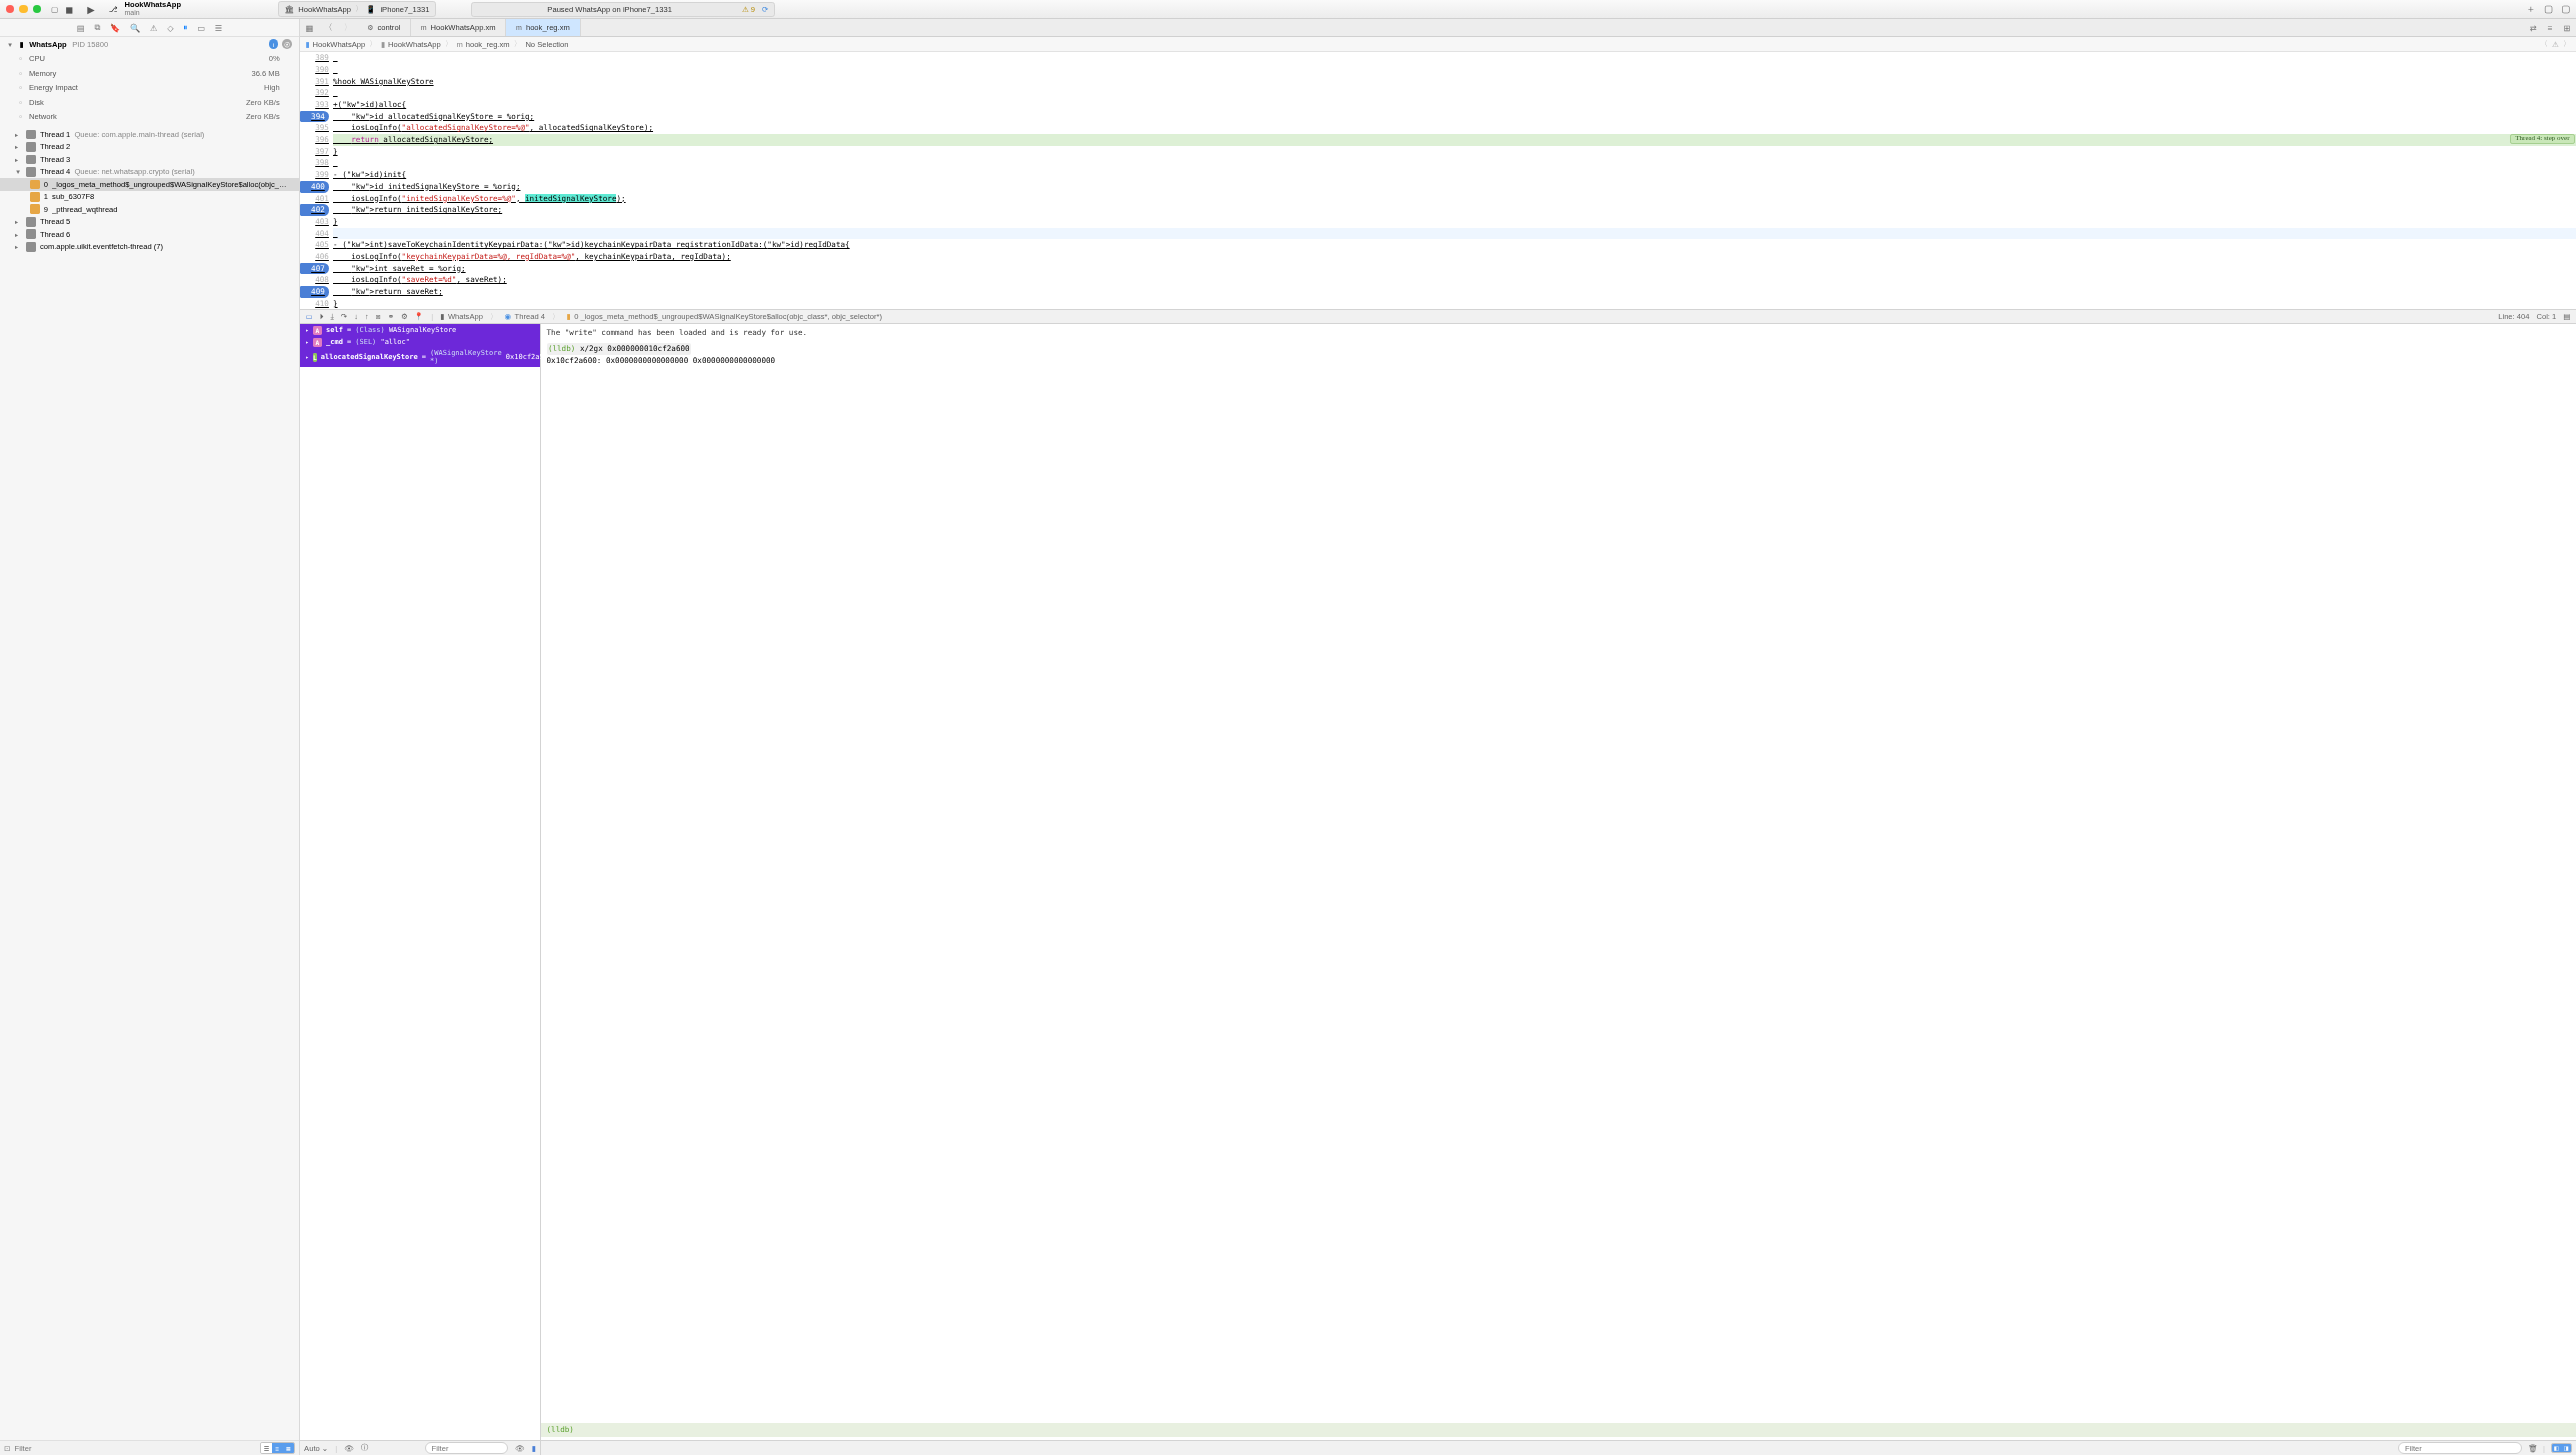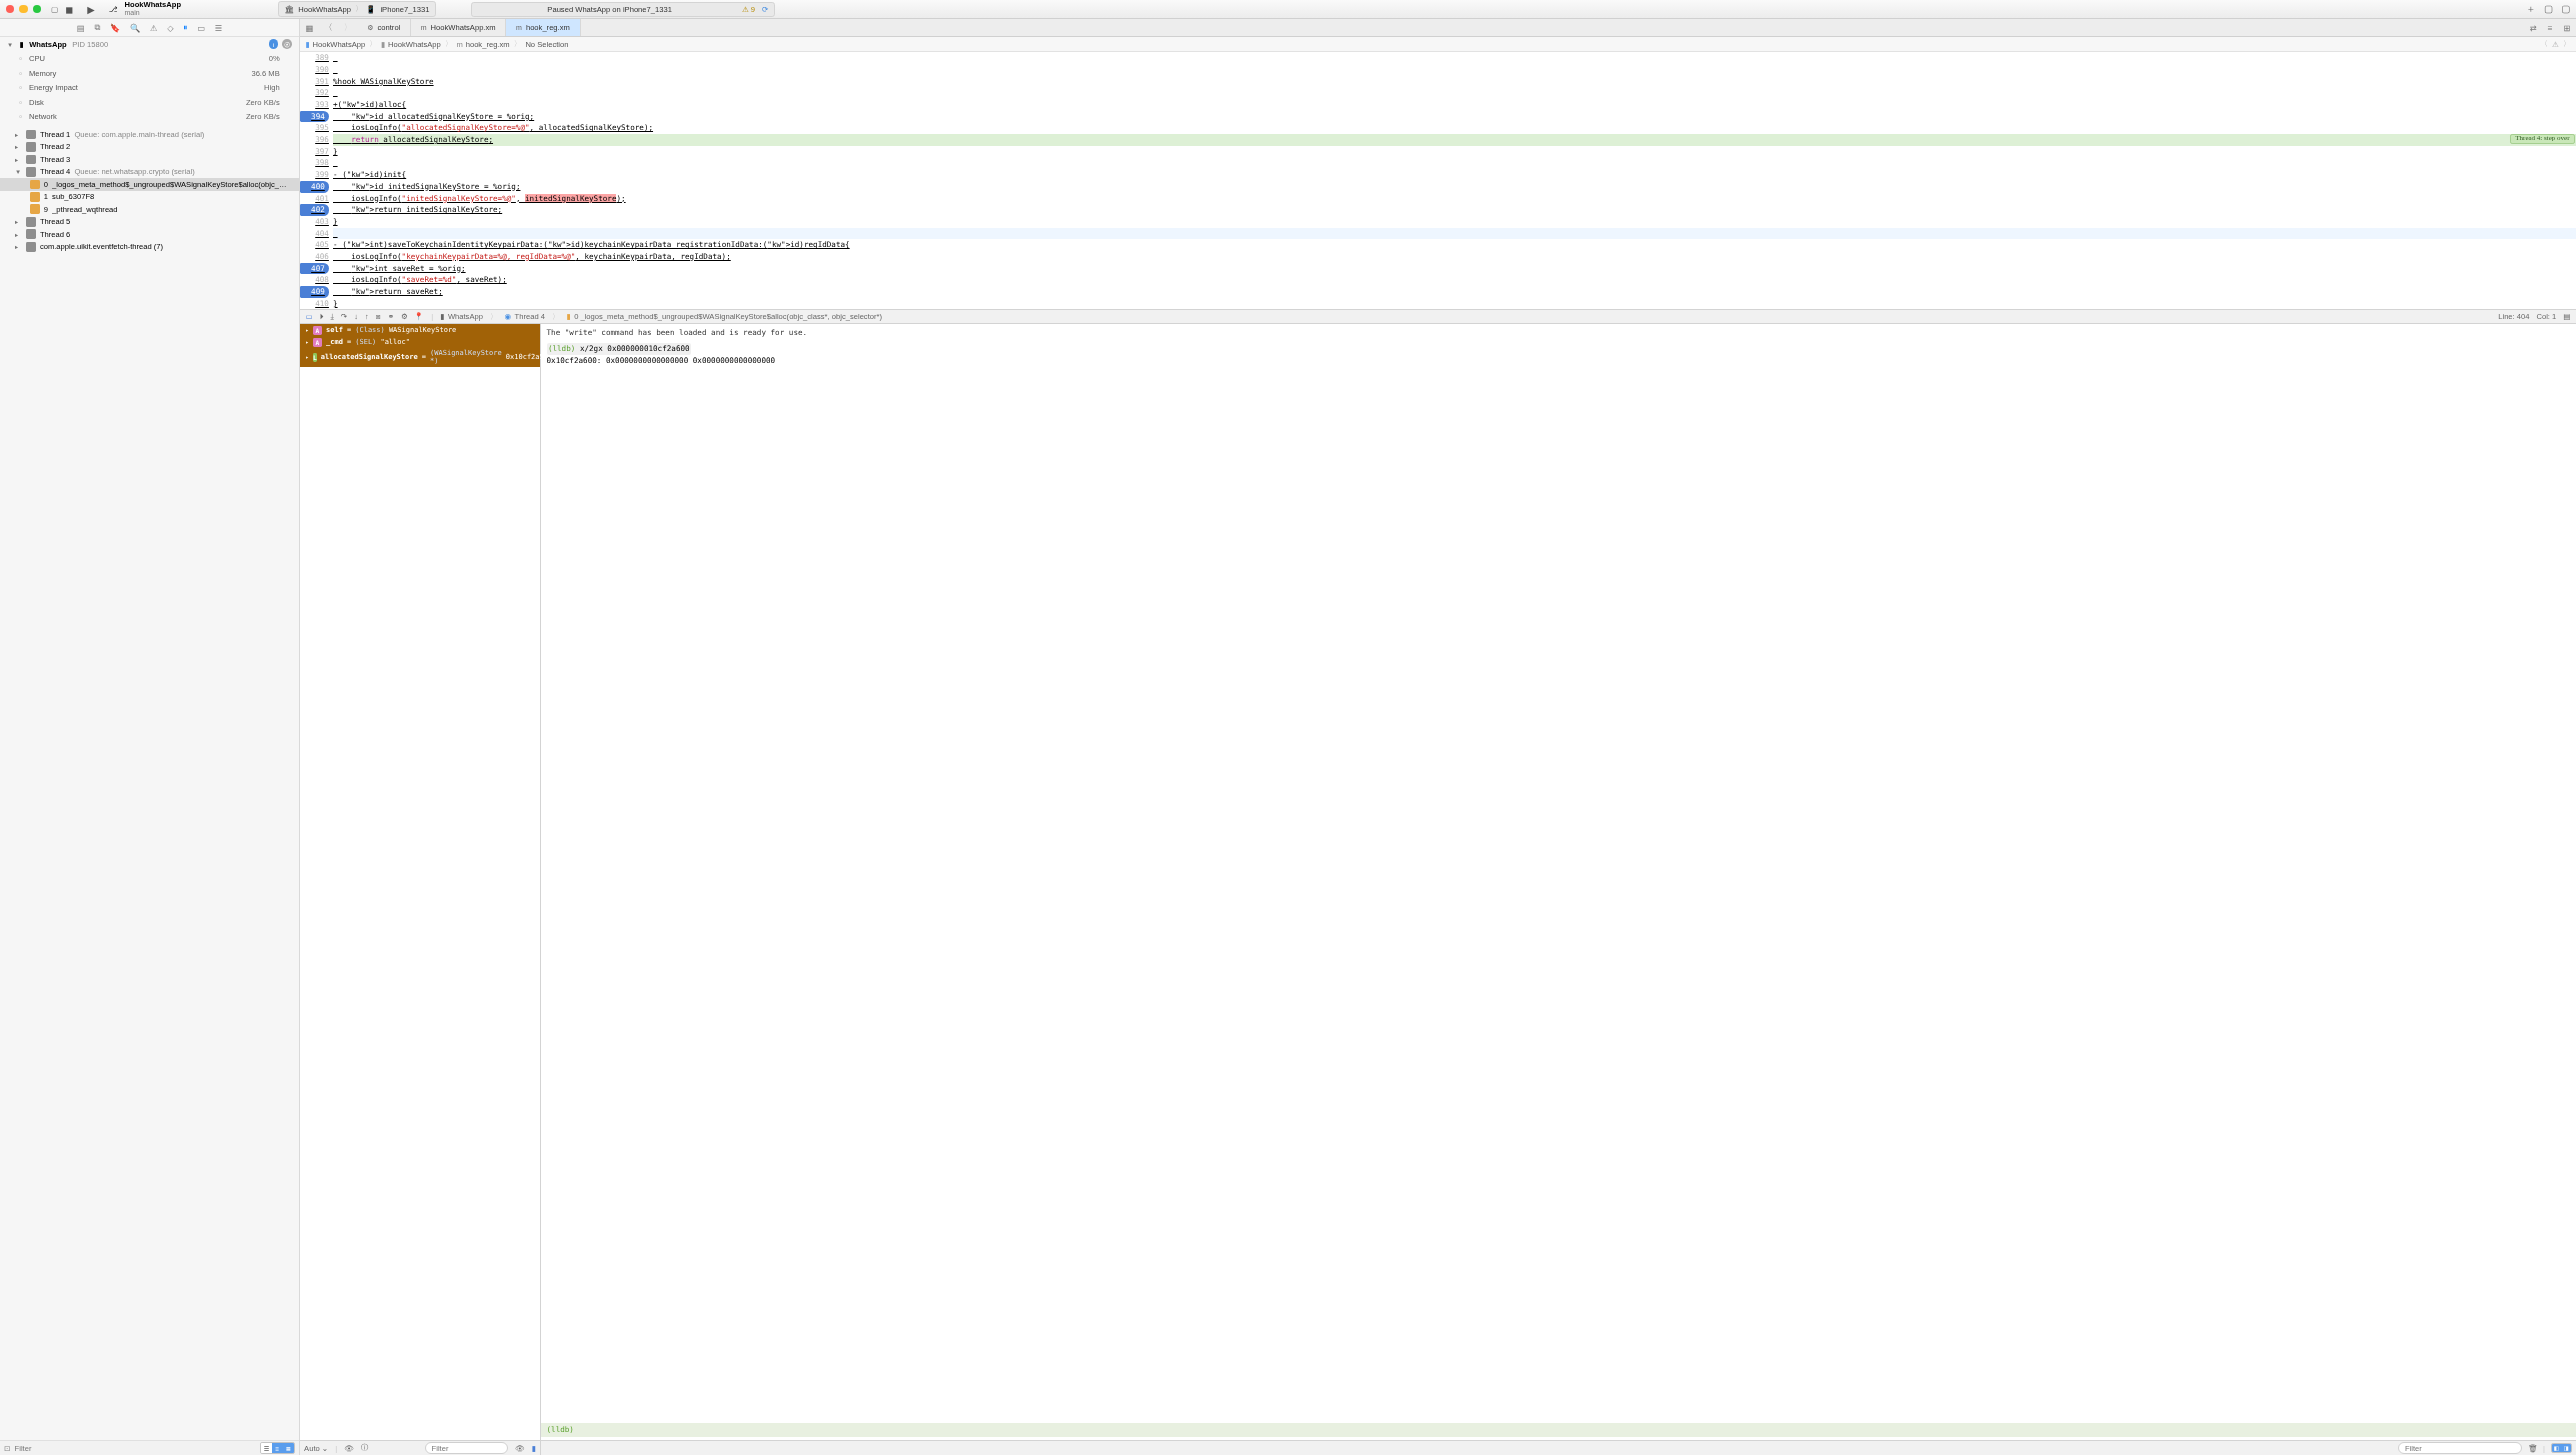--- a/index.html
+++ b/index.html
@@ -73,30 +73,30 @@
 .gutter .ln { height: 11.7px; }
 .gutter .bp { background: #4a7fd6; color: #fff; border-radius: 1.4px 5.5px 5.5px 1.4px; padding-right: 4.1px; }
 .code { flex: 1; white-space: pre; position: relative; }
 .code .ln { height: 11.7px; }
 .kw { color: #b02791; }
 .str { color: #c41a16; }
 .cur-line { background: #eef6ff; display: block; width: 100%; }
 .pc-line { background: #ddf0d5; display: block; width: 100%; position: relative; }
 .pc-label { position: absolute; right: 1.4px; top: 0; background: #c9e7b8; border: 0.7px solid #a5cf8f; border-radius: 2.1px; padding: 0 4.1px; font-size: 7px; color: #2d5b1f; font-family: -apple-system; display: flex; align-items: center; height: 10.3px; }
 .underl { text-decoration: underline; }
-.sel { background: #fca5a5; }
+.sel { background: #5eead4; }
 
 
 .debugbar { height: 15px; background: #f1f1f1; border-top: 0.7px solid #d3d3d3; border-bottom: 0.7px solid #d3d3d3; display: flex; align-items: center; padding: 0 5.5px; gap: 7px; color: #666; font-size: 7.6px; }
 .debugbar .crumb { display: inline-flex; align-items: center; gap: 3.4px; }
 .debugbar .spacer { flex: 1; }
 .debugbar .pos { color: #666; }
 .debug-split { flex: 1; display: flex; min-height: 0; }
 .vars { width: 241px; border-right: 0.7px solid #d3d3d3; background: #fff; display: flex; flex-direction: column; }
-.var-row { font-family: "SF Mono", Menlo, monospace; font-size: 7px; padding: 1.4px 5.5px; background: #a16207; color: #fff; display: flex; align-items: center; gap: 4.1px; }
+.var-row { font-family: "SF Mono", Menlo, monospace; font-size: 7px; padding: 1.4px 5.5px; background: #6d28d9; color: #fff; display: flex; align-items: center; gap: 4.1px; }
 .var-row .disc { font-size: 5.5px; }
 .var-badge { width: 9px; height: 9px; border-radius: 1.4px; display: inline-flex; align-items: center; justify-content: center; font-size: 6.2px; font-weight: bold; }
 .var-badge.A { background: #e07cc0; }
 .var-badge.L { background: #8fc75a; }
 .var-row .dim { color: #cdddf5; }
 .console { flex: 1; background: #fff; font-family: "SF Mono", Menlo, monospace; font-size: 7.6px; line-height: 11.7px; padding: 2.8px 5.5px; overflow: auto; display: flex; flex-direction: column; }
 .console .info { color: #333; }
 .console .blk { background: #f0f0f0; border-radius: 2.1px; display: inline-block; padding: 0 1.4px; margin-top: 4.1px; }
 .console .prompt { color: #5aa02c; }
 .console .promptline { background: #e8f0e0; margin: 0 -5.5px; padding: 1.4px 5.5px; margin-top: auto; }

